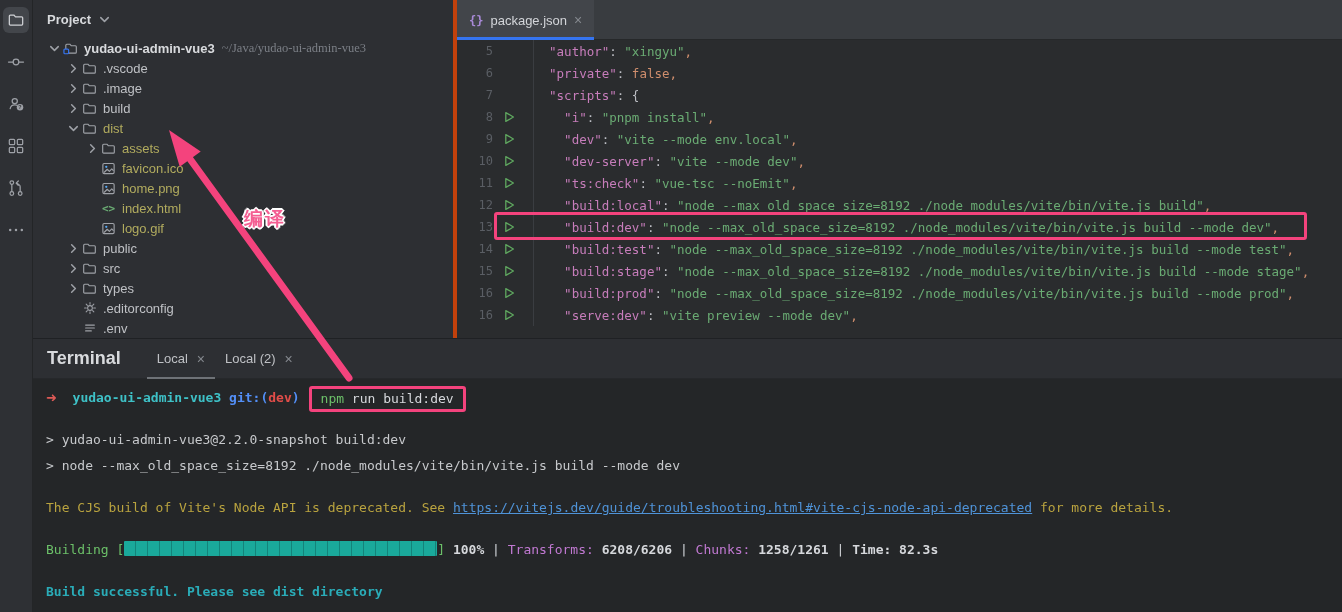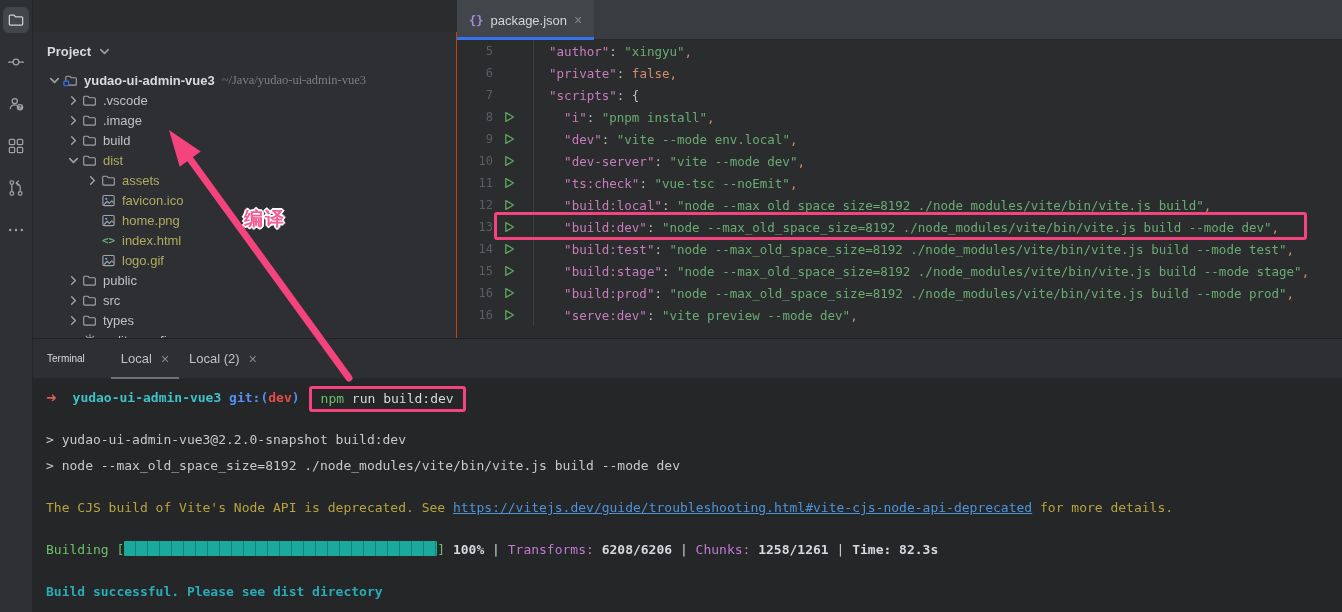--- a/index.html
+++ b/index.html
@@ -11,21 +11,21 @@
   .activity-bar { position:absolute; left:0; top:0; width:33px; height:612px;
     background:#2e3034; border-right:1px solid #232527; display:flex; flex-direction:column;
     align-items:center; padding-top:7px; gap:16px; z-index:5; }
   .ab-btn { width:26px; height:26px; border-radius:6px; display:flex; align-items:center;
     justify-content:center; color:#9ea1a7; }
   .ab-btn.active { background:#43464b; color:#cfd1d5; }
   .ab-btn svg { display:block; }
 
   
   .project-panel { position:absolute; left:33px; top:0; width:424px; height:338px;
-    background:#2d2f33; border-right:1px solid #c2410c;margin-top:32px; }
+    background:#2d2f33; border-right:4px solid #c2410c; }
   .pp-header { height:38px; display:flex; align-items:center; padding-left:14px; gap:6px; }
   .pp-title { font-size:13px; font-weight:bold; color:#d8dadd; }
   .pp-chev { color:#9ea1a7; display:flex; }
   .tree-row { height:20px; display:flex; align-items:center; font-size:13px; color:#bfc1c5; }
   .tree-row .chev { width:16px; height:16px; display:flex; align-items:center; justify-content:center;
     color:#9ea1a7; flex:none; }
   .tree-row .ticon { width:17px; height:16px; display:flex; align-items:center; justify-content:center;
     color:#9fa2a8; flex:none; margin-right:5px; }
   .tree-row.excluded { color:#b1ab5e; }
   .root-name { font-weight:bold; color:#d8dadd; }
@@ -52,21 +52,21 @@
   .tk-k { color:#c77dbb; } .tk-s { color:#6aab73; } .tk-p { color:#bcbec4; }
   .tk-c { color:#cf8e6d; } .tk-kw { color:#cf8e6d; }
   .hl-box { position:absolute; left:37px; top:212px; width:813px; height:28px;
     border:3px solid #f4437d; border-radius:3px; z-index:10; }
 
   
   .terminal-panel { position:absolute; left:33px; top:338px; width:1309px; height:274px;
     background:#242628; border-top:1px solid #1f2124; }
   .term-header { height:40px; background:#2d2f33; border-bottom:1px solid #26282b;
     display:flex; align-items:center; padding-left:14px; }
-  .term-title { font-size:10px; font-weight:normal; color:#d8dadd; margin-right:26px; }
+  .term-title { font-size:18px; font-weight:bold; color:#d8dadd; margin-right:26px; }
   .tt-tab { height:40px; display:flex; align-items:center; gap:9px; padding:0 10px;
     font-size:13px; color:#bfc1c5; }
   .tt-tab.active { box-shadow: inset 0 -2px 0 0 #6e7277; }
   .term-body { padding:6px 0 0 13px; font-family:"DejaVu Sans Mono", monospace; font-size:13px; }
   .t-line { height:26px; line-height:26px; white-space:pre; }
   .t-blank { height:16px; }
   .b { font-weight:bold; }
   .c-arrow { color:#dd5a56; font-family:"DejaVu Sans", monospace; }
   .c-plain { color:#c7c9cc; }
   .c-cyan { color:#3ec1c7; }

